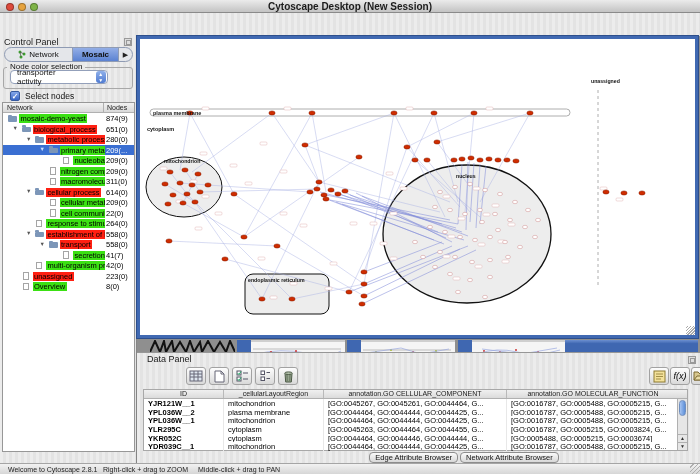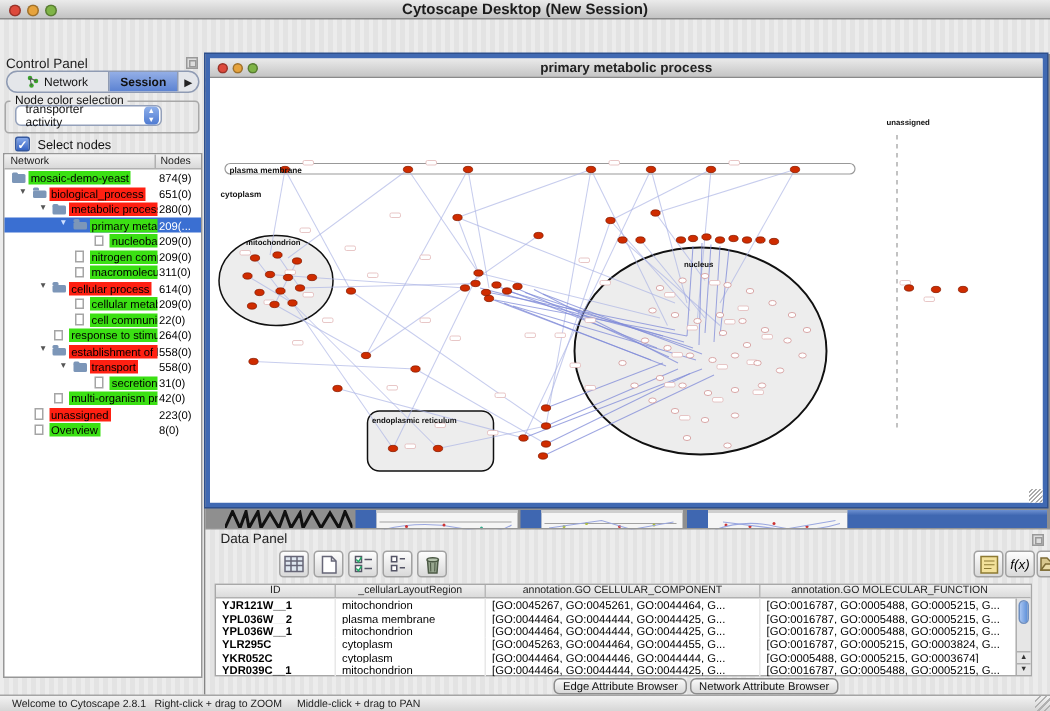--- a/index.html
+++ b/index.html
@@ -237,21 +237,21 @@
         <svg class="treeico" viewBox="0 0 8 9">
             <circle cx="2" cy="2" r="1.5" fill="#3aa32c"></circle>
             <circle cx="6" cy="4" r="1.5" fill="#3aa32c"></circle>
             <circle cx="3" cy="7" r="1.5" fill="#3aa32c"></circle>
             <line x1="2" y1="2" x2="6" y2="4" stroke="#555" stroke-width=".7"></line>
             <line x1="2" y1="2" x2="3" y2="7" stroke="#555" stroke-width=".7"></line>
           </svg>
         <span>Network</span>
       </div>
       <div class="cptab mosaic">
-        <span>Session</span>
+        <span>Mosaic</span>
       </div>
       <div class="cptab arrow">▶</div>
     </div>
     <div class="groupbox"></div>
     <div class="grouplbl">Node color selection</div>
     <div class="combo">
       <span class="val">transporter activity</span>
       <span class="step">▲<br>▼</span>
     </div>
     <div class="checkrow">
@@ -332,21 +332,21 @@
           </div>
           <div class="trow">
             <span class="arr" style="left:36.5px">▼</span>
             <span class="fold" style="left:45.5px"></span>
             <span class="lbl" style="left:56.5px;background:#ff2012;max-width:45.5px">transport</span>
             <span class="cnt">558(0)</span>
           </div>
           <div class="trow">
             <span class="file" style="left:60px"></span>
             <span class="lbl" style="left:70px;background:#3be013;max-width:32px">secretion</span>
-            <span class="cnt">31(0)</span>
+            <span class="cnt">41(7)</span>
           </div>
           <div class="trow">
             <span class="file" style="left:33px"></span>
             <span class="lbl" style="left:43px;background:#3be013;max-width:59px">multi-organism pro</span>
             <span class="cnt">42(0)</span>
           </div>
           <div class="trow">
             <span class="file" style="left:19.5px"></span>
             <span class="lbl" style="left:29.5px;background:#ff2012;max-width:72.5px">unassigned</span>
             <span class="cnt">223(0)</span>
@@ -355,28 +355,20 @@
             <span class="file" style="left:19.5px"></span>
             <span class="lbl" style="left:29.5px;background:#3be013;max-width:72.5px">Overview</span>
             <span class="cnt">8(0)</span>
           </div>
         </div>
     </div>
   </div>
 
   <div class="desktop">
     <div class="netwin">
-      <div class="nw-title">
-        <div class="lights">
-          <div class="light l-red"></div>
-          <div class="light l-yellow"></div>
-          <div class="light l-green"></div>
-        </div>
-        <div class="t">primary metabolic process</div>
-      </div>
       <div class="canvas">
         <svg id="scene" width="555" height="283" viewBox="0 0 555 283">
             <rect x="10" y="57" width="420" height="7" rx="3.5" fill="#fff" stroke="#999" stroke-width="0.8"></rect>
             <ellipse cx="44" cy="135" rx="38" ry="30" fill="#ededed" stroke="#111" stroke-width="1"></ellipse>
             <ellipse cx="327" cy="182" rx="84" ry="69" fill="#ededed" stroke="#111" stroke-width="1.3"></ellipse>
             <rect x="105" y="222" width="84" height="40" rx="8" fill="#ededed" stroke="#111" stroke-width="1"></rect>
             <line x1="458" y1="38" x2="458" y2="235" stroke="#999" stroke-width="0.8" stroke-dasharray="3,3"></line>
             <line x1="50" y1="61" x2="40" y2="118" stroke="#a9b2e4" stroke-width="0.7" opacity="0.65"></line>
             <line x1="50" y1="61" x2="94" y2="142" stroke="#a9b2e4" stroke-width="0.7" opacity="0.65"></line>
             <line x1="132" y1="61" x2="52" y2="120" stroke="#a9b2e4" stroke-width="0.7" opacity="0.65"></line>

